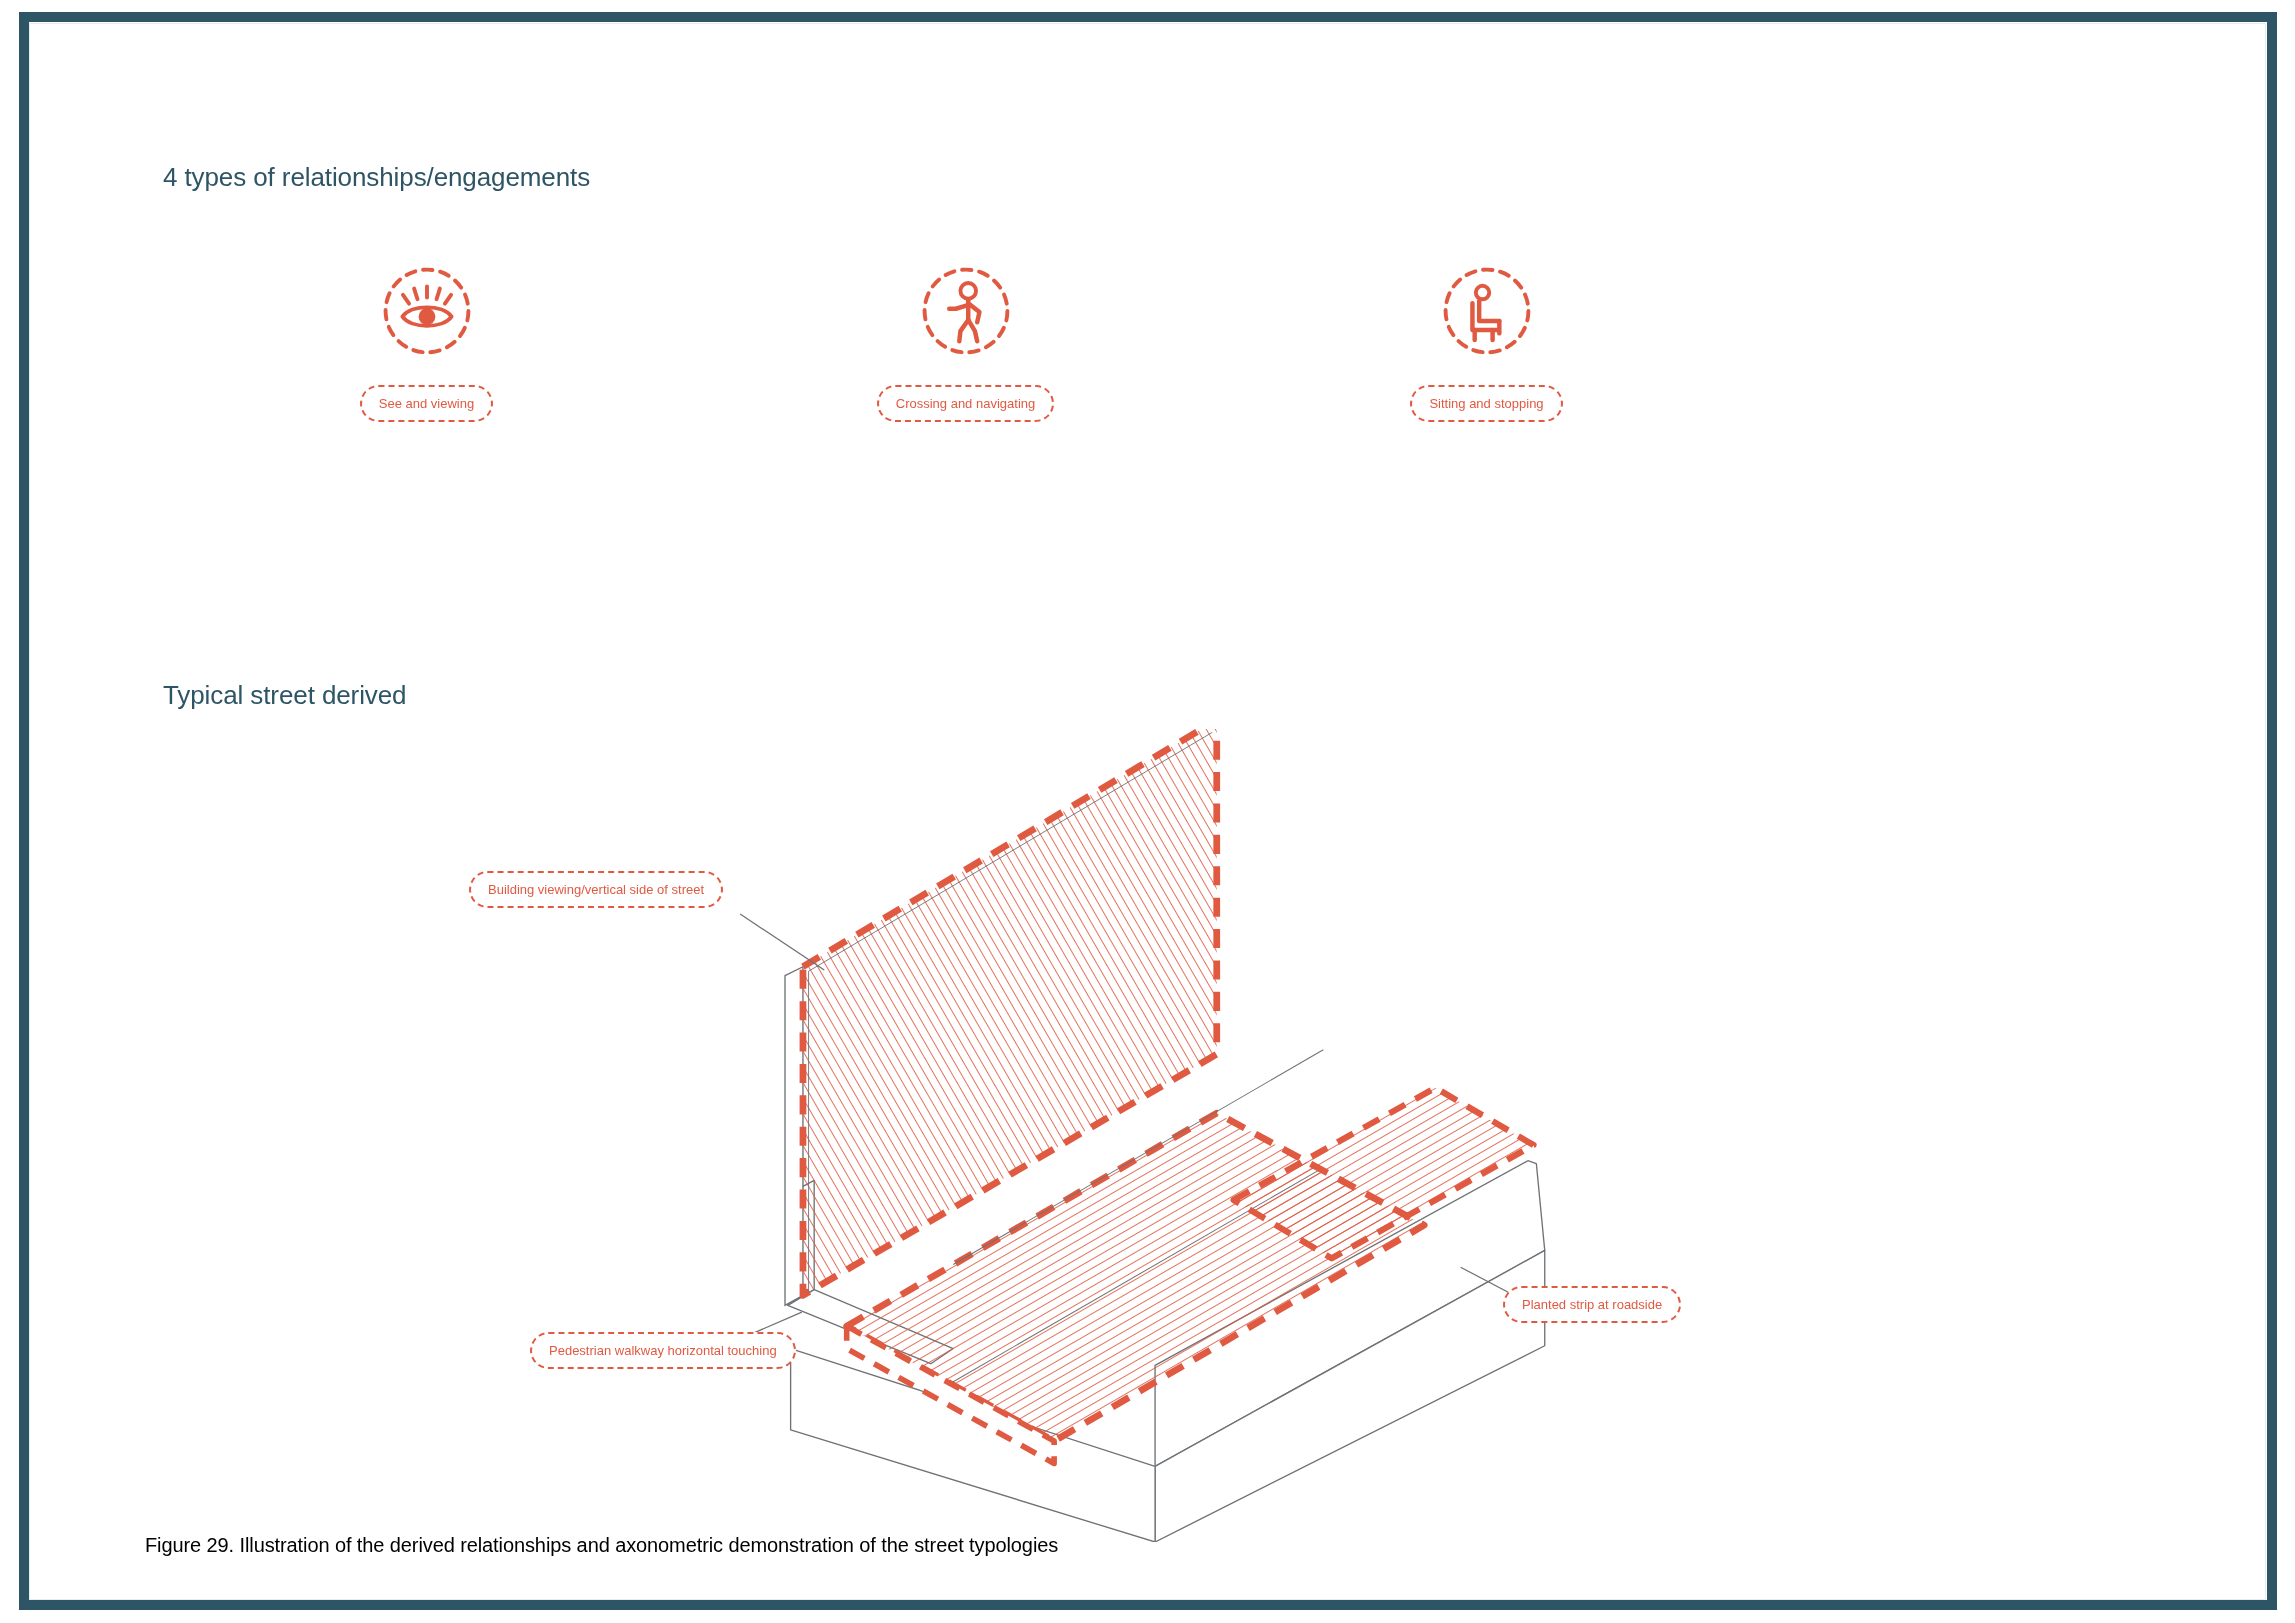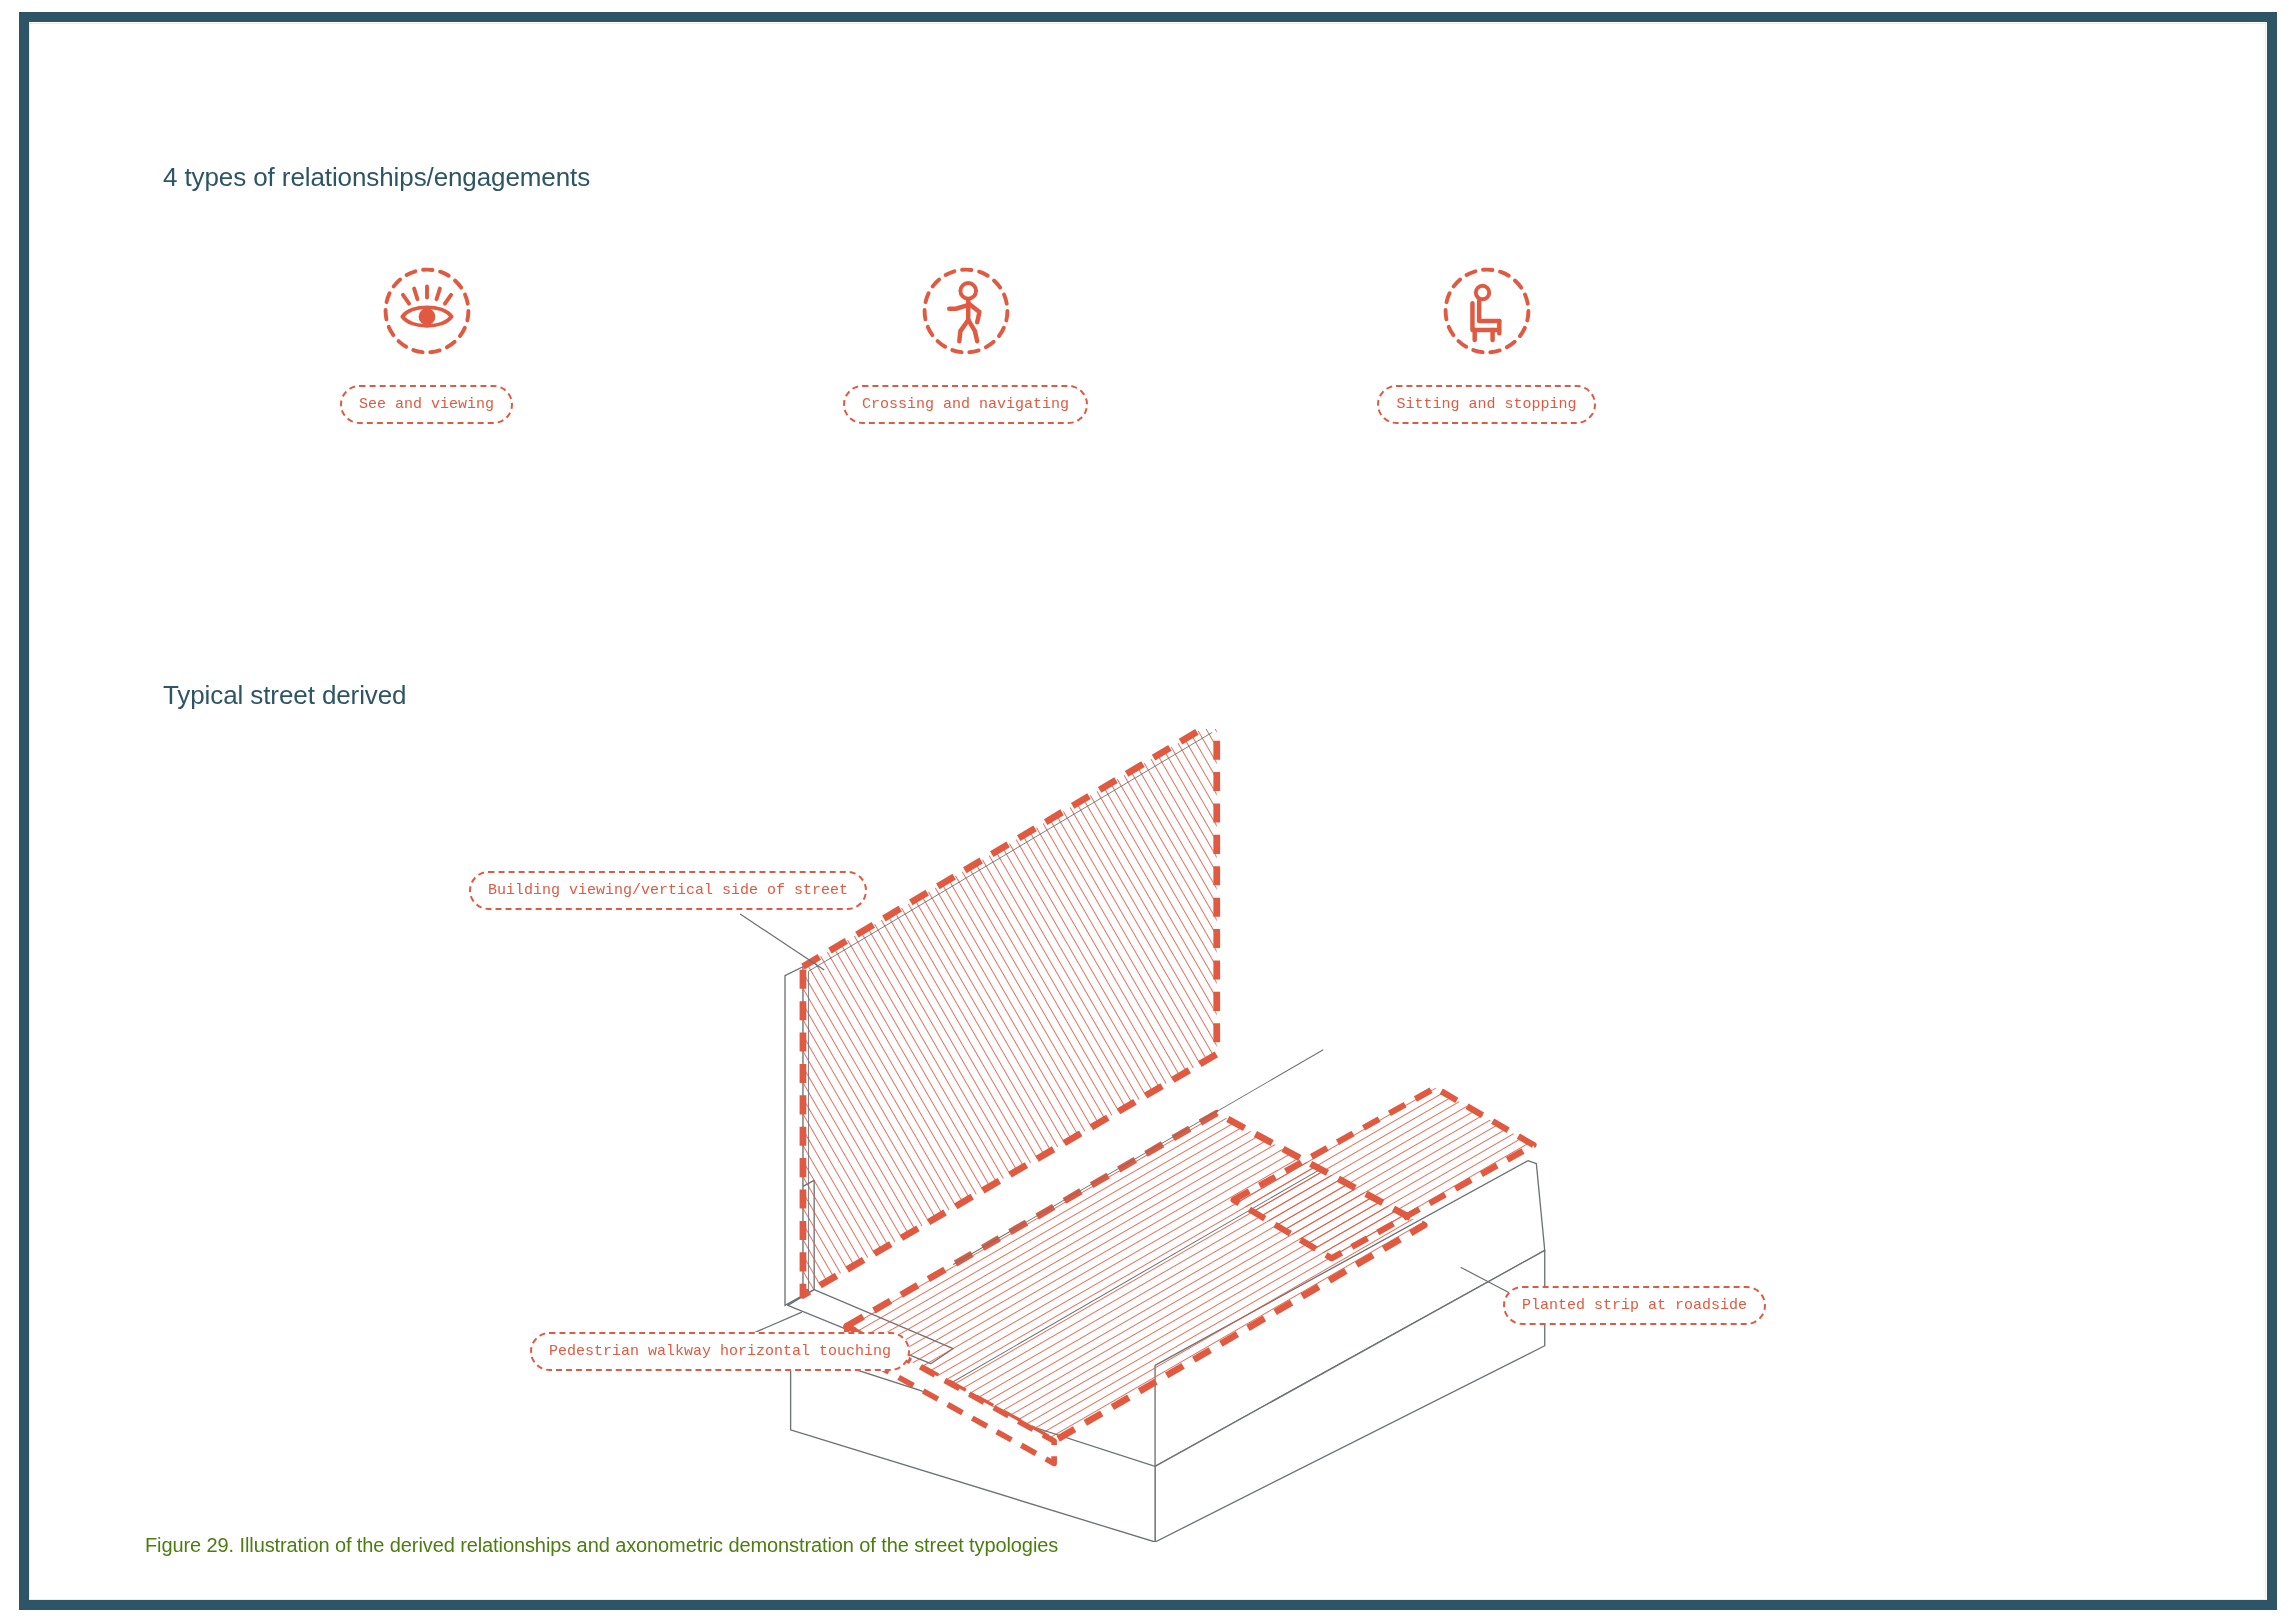--- a/index.html
+++ b/index.html
@@ -72,25 +72,24 @@
   }
   .icon-circle svg{ display:block; width:94px;height:94px; }
 
   .pill{
     display:inline-block;
     box-sizing:border-box;
     border:2.2px dashed #e05a42;
     border-radius:56px;
     color:#e05a42;
     background:#ffffff;
-    font-size:15px;
+    font-size:13px;
     line-height:1;
     padding:9.5px 17px 10.7px 17px;
     white-space:nowrap;
-    font-family:Liberation Mono, monospace;
   }
   .engagement-item .pill{ margin-top:27px; }
 
   
   #axono-wrap{
     position:absolute;
     left:0; top:729px;
     width:2295px; height:813px;
   }
   #axono-svg{ display:block; width:2295px; height:813px; }
@@ -101,21 +100,21 @@
     z-index:5;
   }
   #callout-building{ left:469px; top:871px; }
   #callout-walkway{ left:530px; top:1332px; }
   #callout-planted{ left:1503px; top:1286px; }
 
   
   #figure-caption{
     position:absolute;
     left:145px; top:1534px;
-    color:#4d7c0f;
+    color:#000000;
     font-size:20px;
     font-weight:400;
     letter-spacing:-0.1px;
     white-space:nowrap;
   }
 </style>
 </head>
 <body>
 
 <div id="page">

